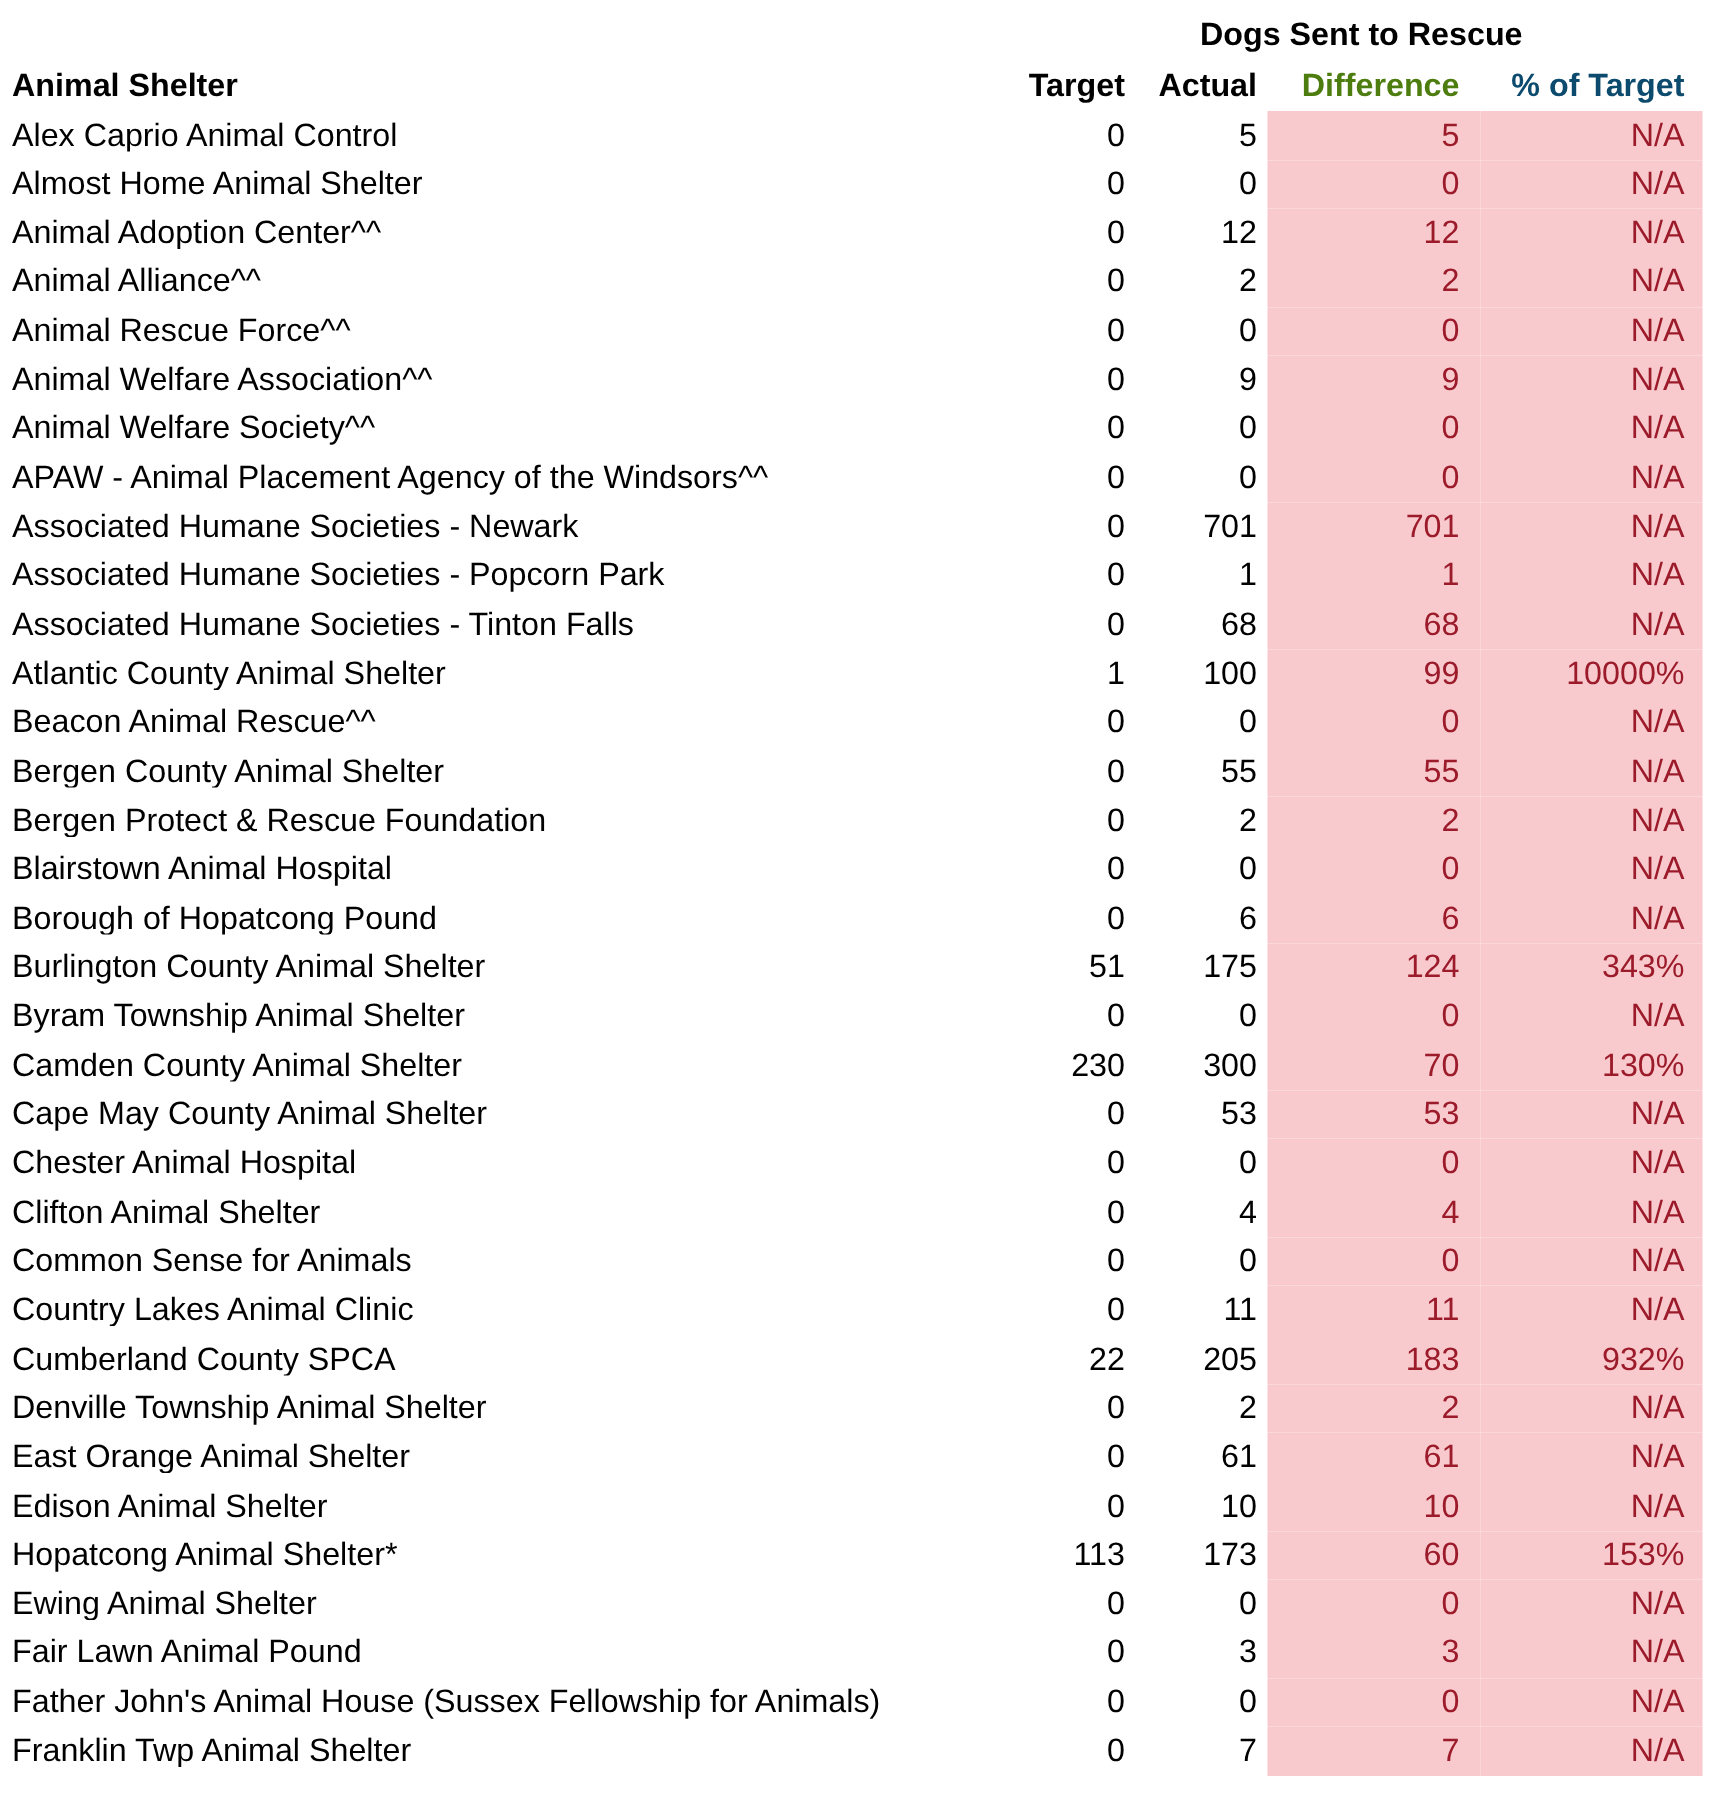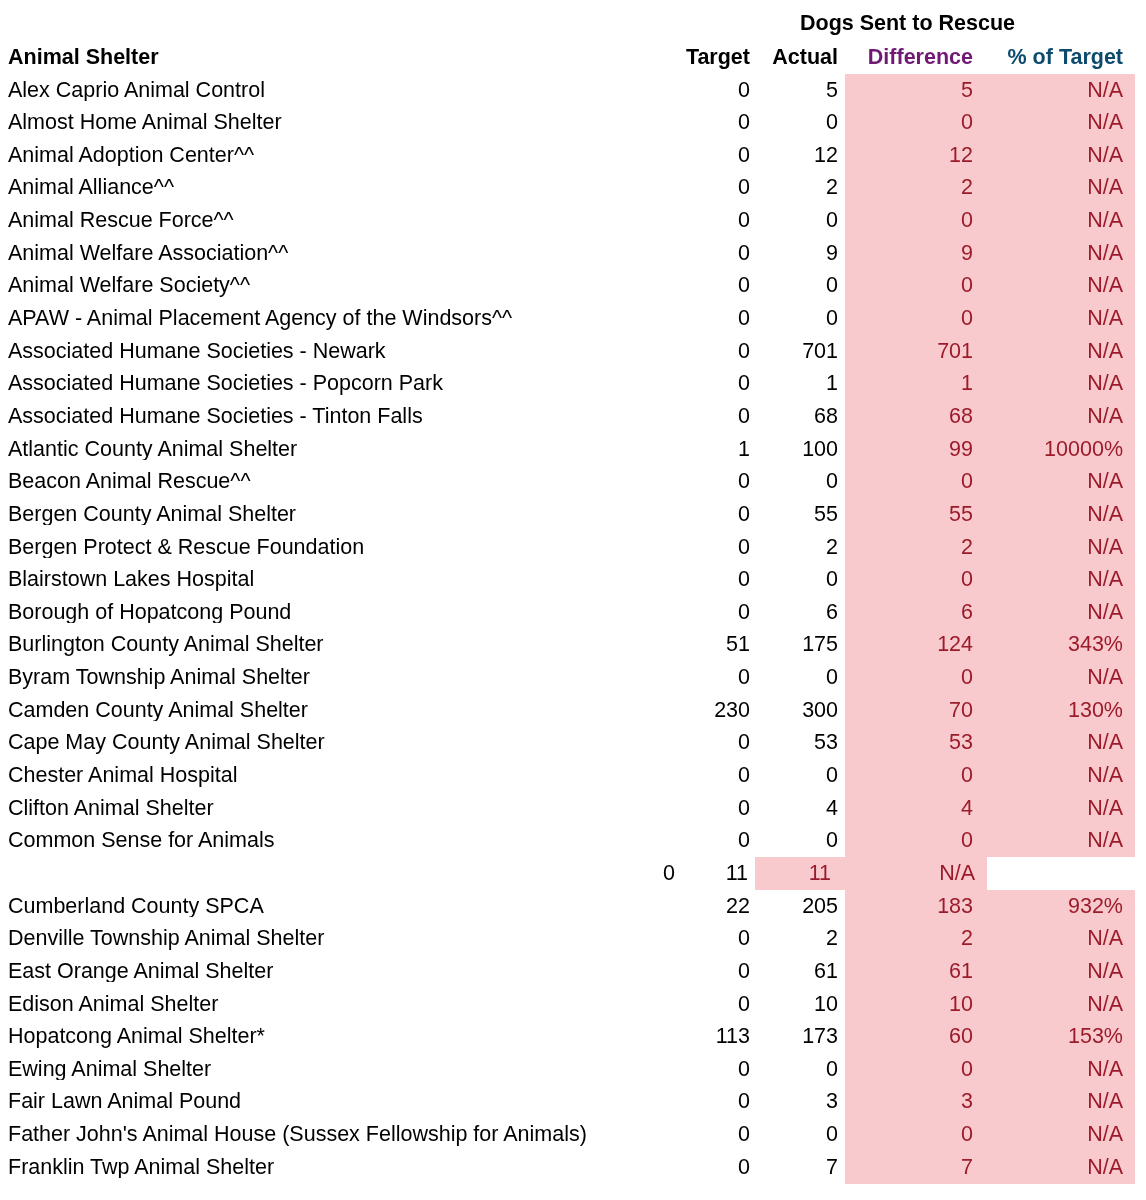--- a/index.html
+++ b/index.html
@@ -49,21 +49,21 @@
 
   <div class="row title-row">
     <div class="c-name"></div>
     <div class="title-span">Dogs Sent to Rescue</div>
   </div>
 
   <div class="row header-row">
     <div class="c-name">Animal Shelter</div>
     <div class="c-target">Target</div>
     <div class="c-actual">Actual</div>
-    <div class="c-diff" style="background:none;color:#701a75;">Difference</div>
+    <div class="c-diff" style="background:none;color:#4d7c0f;">Difference</div>
     <div class="c-pct" style="background:none;color:#0c4a6e;">% of Target</div>
   </div>
 
   <div id="rows-container">
     <div class="row data-row">
       <div class="c-name">Alex Caprio Animal Control</div>
       <div class="c-target">0</div>
       <div class="c-actual">5</div>
       <div class="c-diff">5</div>
       <div class="c-pct">N/A</div>
@@ -175,21 +175,21 @@
 
     <div class="row data-row">
       <div class="c-name">Bergen Protect &amp; Rescue Foundation</div>
       <div class="c-target">0</div>
       <div class="c-actual">2</div>
       <div class="c-diff">2</div>
       <div class="c-pct">N/A</div>
     </div>
 
     <div class="row data-row">
-      <div class="c-name">Blairstown Lakes Hospital</div>
+      <div class="c-name">Blairstown Animal Hospital</div>
       <div class="c-target">0</div>
       <div class="c-actual">0</div>
       <div class="c-diff">0</div>
       <div class="c-pct">N/A</div>
     </div>
 
     <div class="row data-row">
       <div class="c-name">Borough of Hopatcong Pound</div>
       <div class="c-target">0</div>
       <div class="c-actual">6</div>
@@ -247,20 +247,21 @@
 
     <div class="row data-row">
       <div class="c-name">Common Sense for Animals</div>
       <div class="c-target">0</div>
       <div class="c-actual">0</div>
       <div class="c-diff">0</div>
       <div class="c-pct">N/A</div>
     </div>
 
     <div class="row data-row">
+      <div class="c-name">Country Lakes Animal Clinic</div>
       <div class="c-target">0</div>
       <div class="c-actual">11</div>
       <div class="c-diff">11</div>
       <div class="c-pct">N/A</div>
     </div>
 
     <div class="row data-row">
       <div class="c-name">Cumberland County SPCA</div>
       <div class="c-target">22</div>
       <div class="c-actual">205</div>

